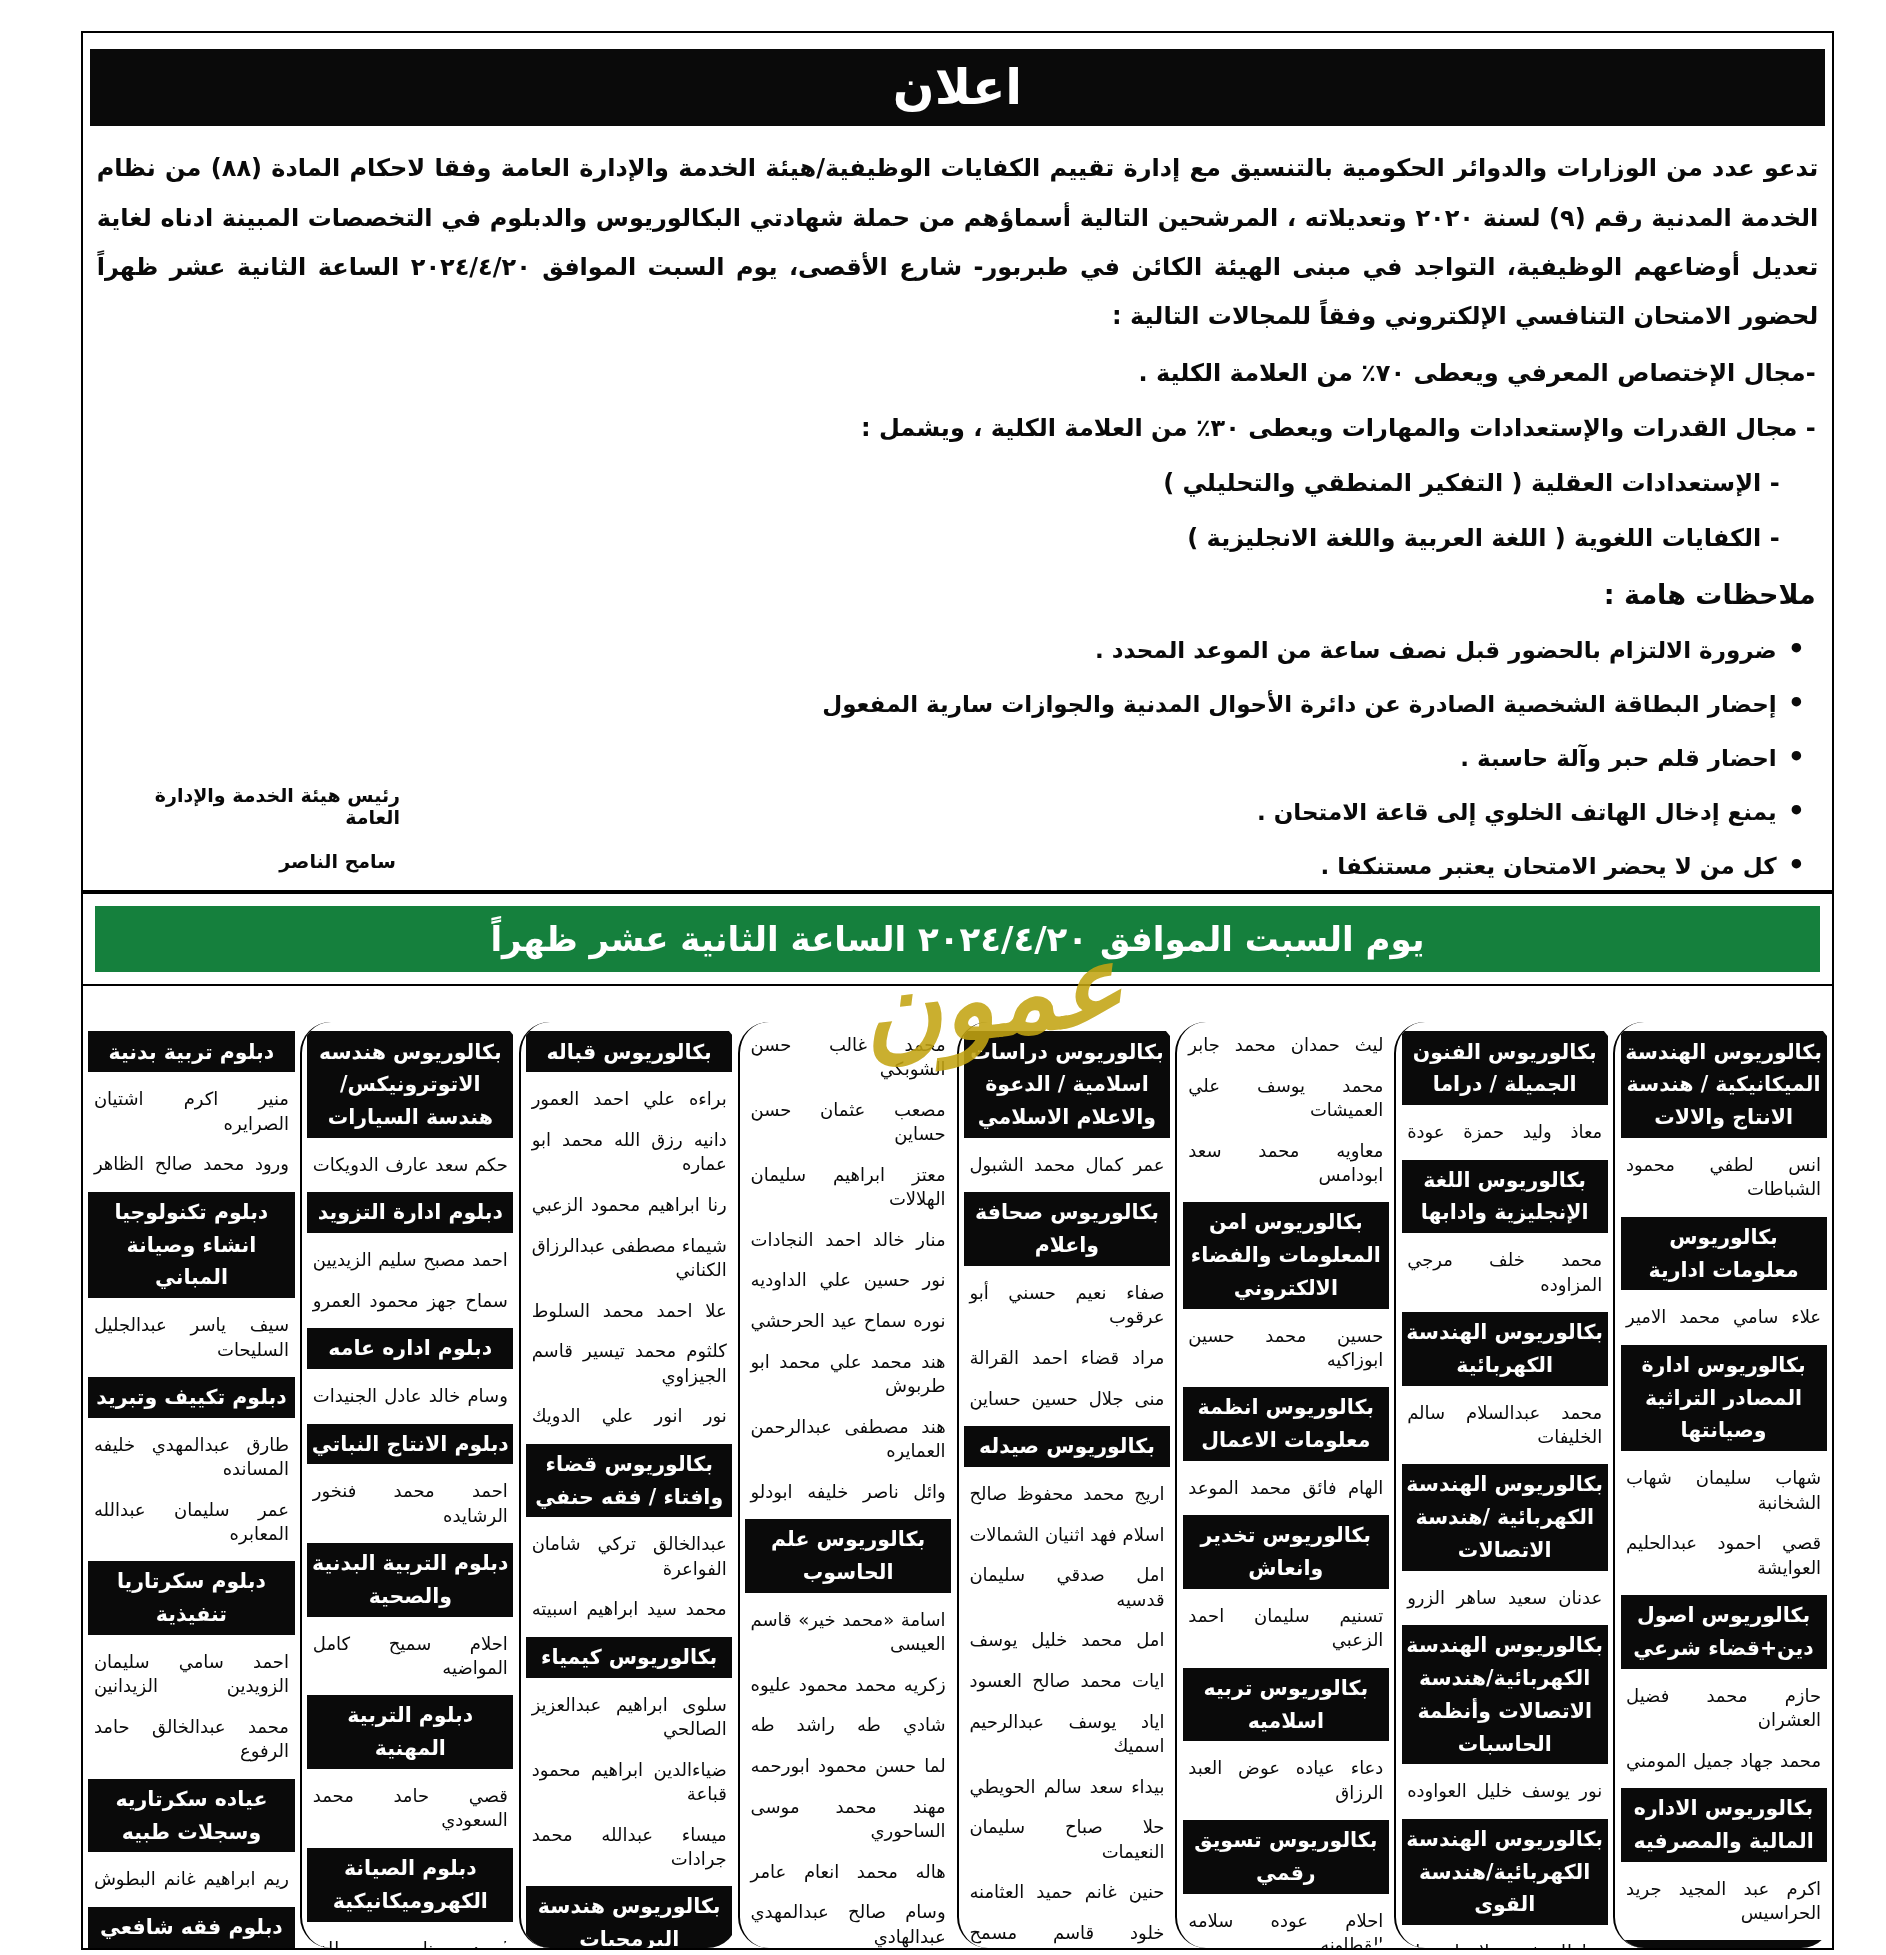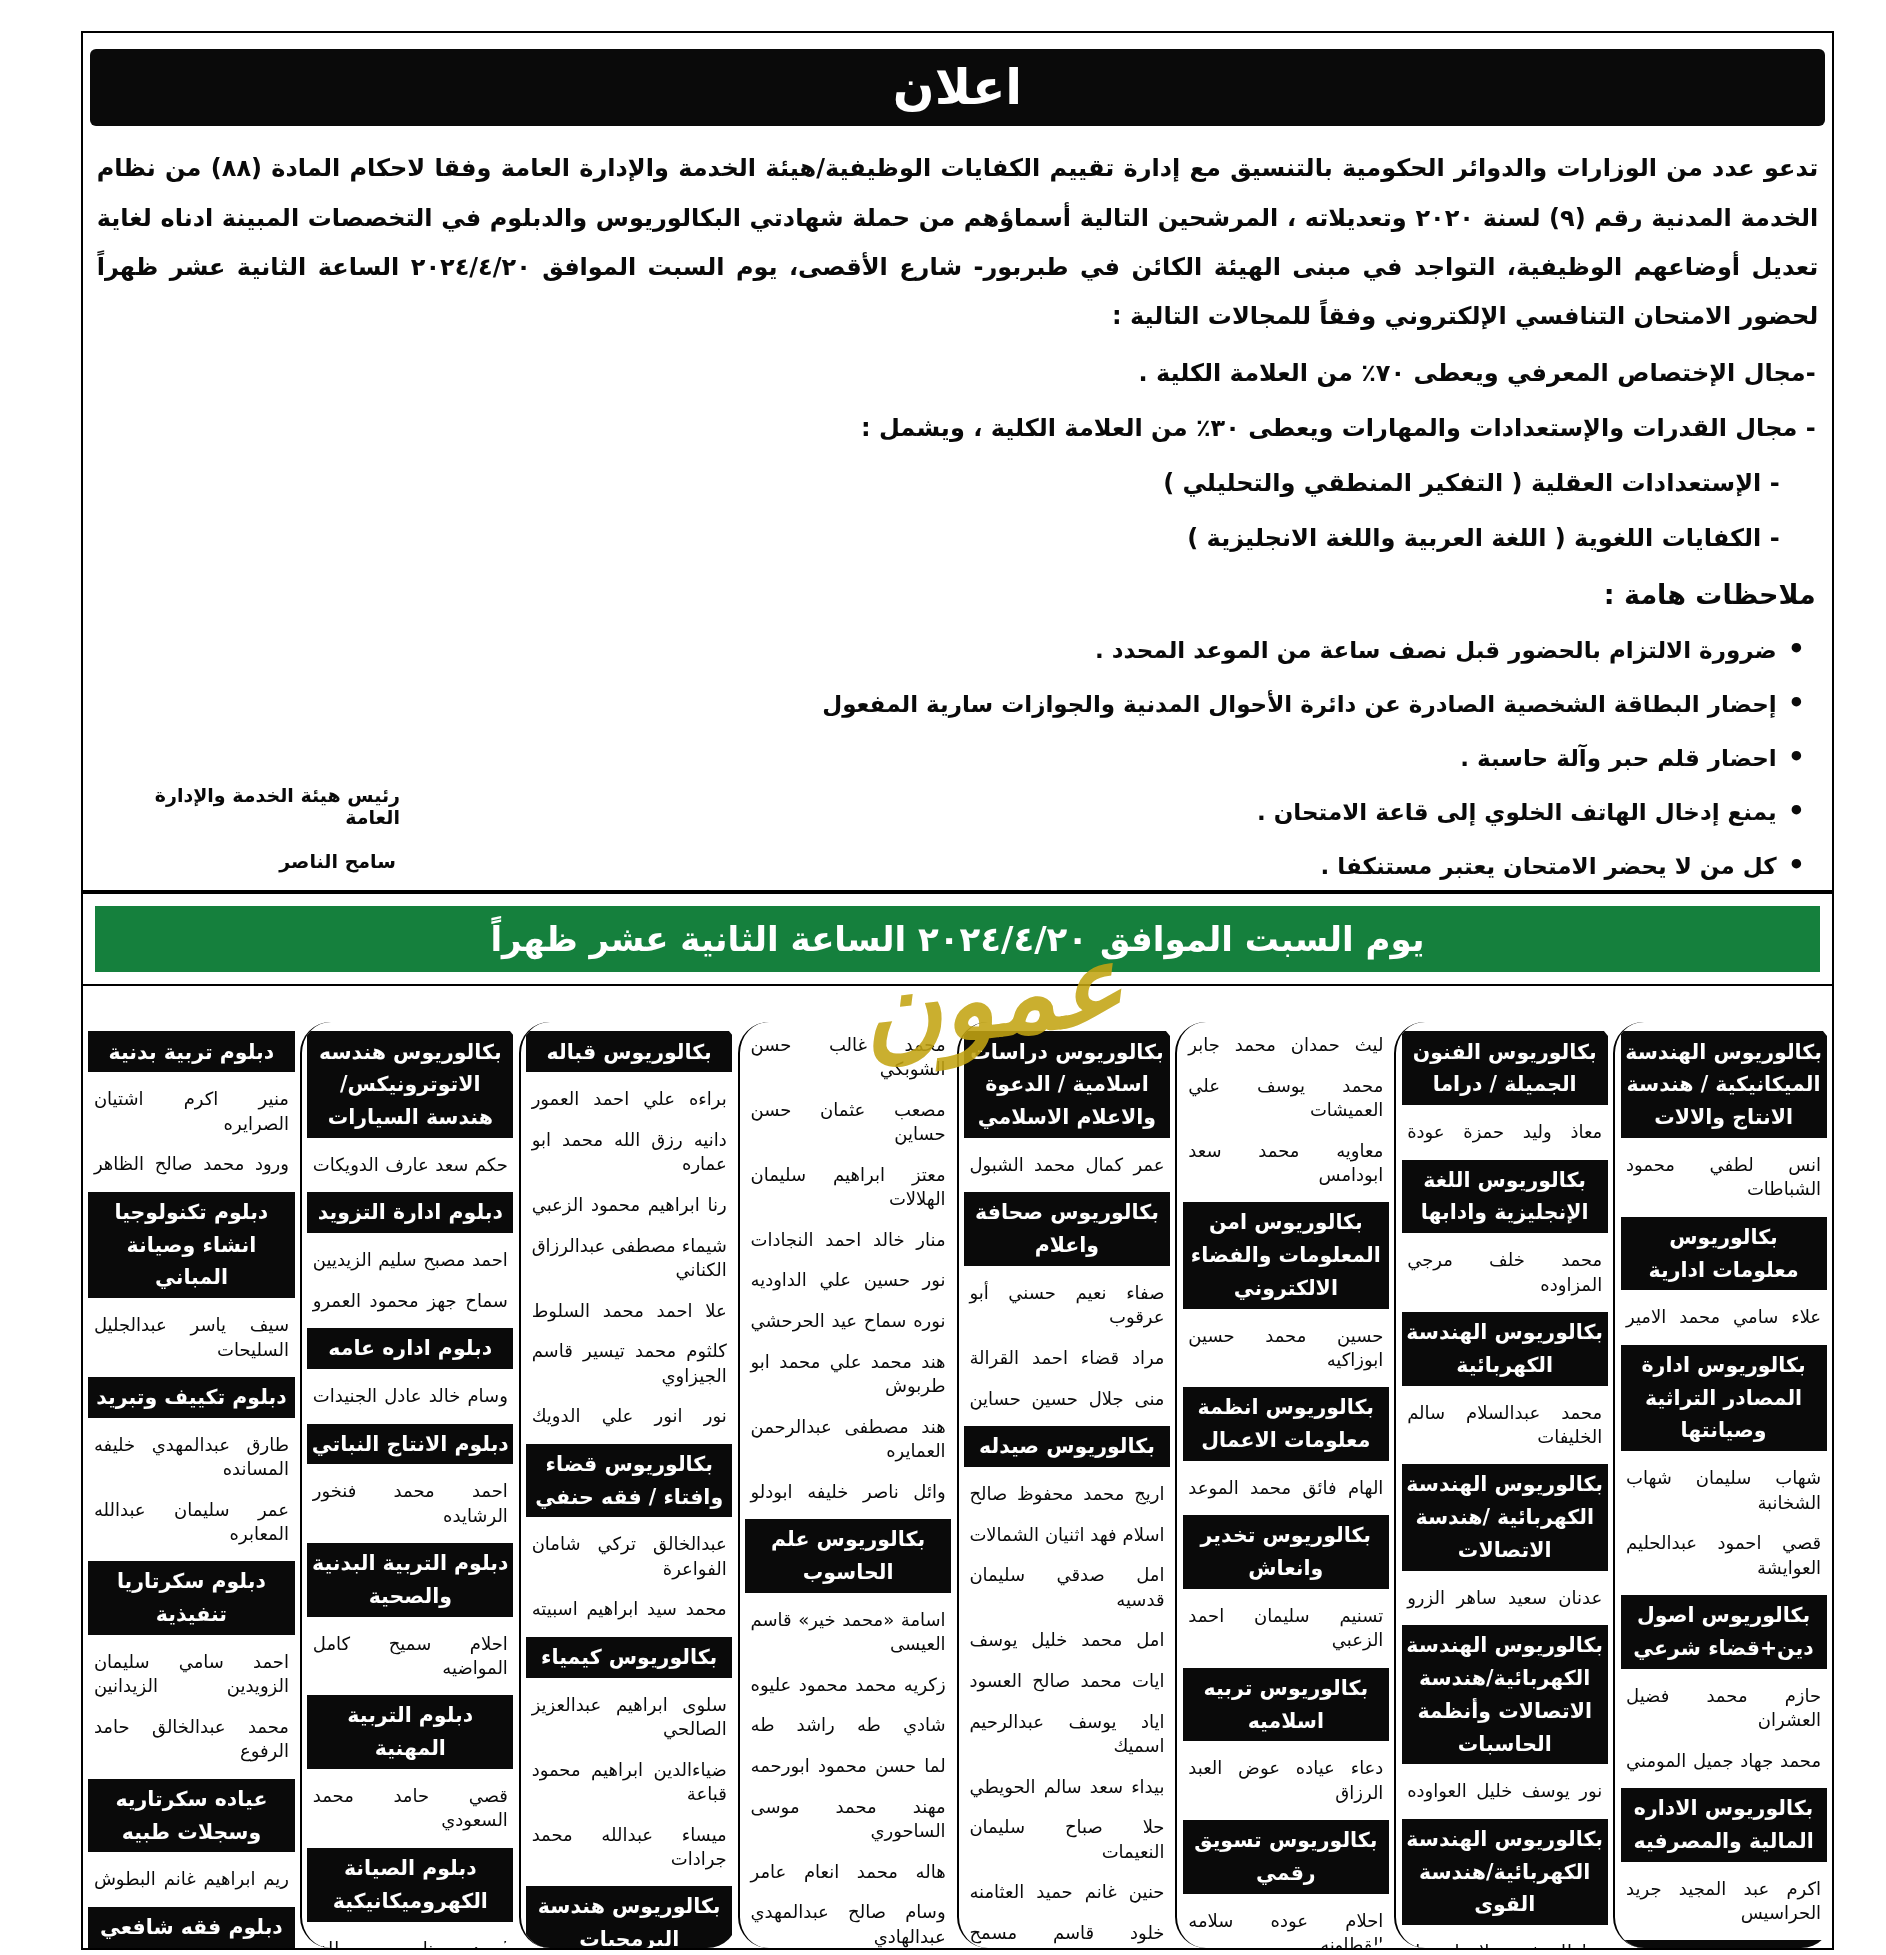--- a/index.html
+++ b/index.html
@@ -15,21 +15,21 @@
   .announce-box{
     position:absolute; top:31px; right:52px; left:81px; height:861px;
     border:2.1px solid #000;
     box-sizing:border-box;
     background:#fff;
   }
   .banner{
     background:#0a0a0a; color:#fff;
     margin:16.4px 6.8px 18px 6.8px; height:77px;
     display:flex; align-items:center; justify-content:center;
-    font-size:49px; font-weight:bold; letter-spacing:1.4px;border-radius:6px;
+    font-size:49px; font-weight:bold; letter-spacing:1.4px;
   }
   .intro{
     margin:0 13.7px 6.8px 13.7px;
     font-size:24px; font-weight:bold; line-height:2.05;
     text-align:justify;
     color:#0a0a0a;
   }
   .fields{
     list-style:none; margin:18px 16.4px 0 0; padding:0;
     font-size:24px; font-weight:bold; color:#0a0a0a;

